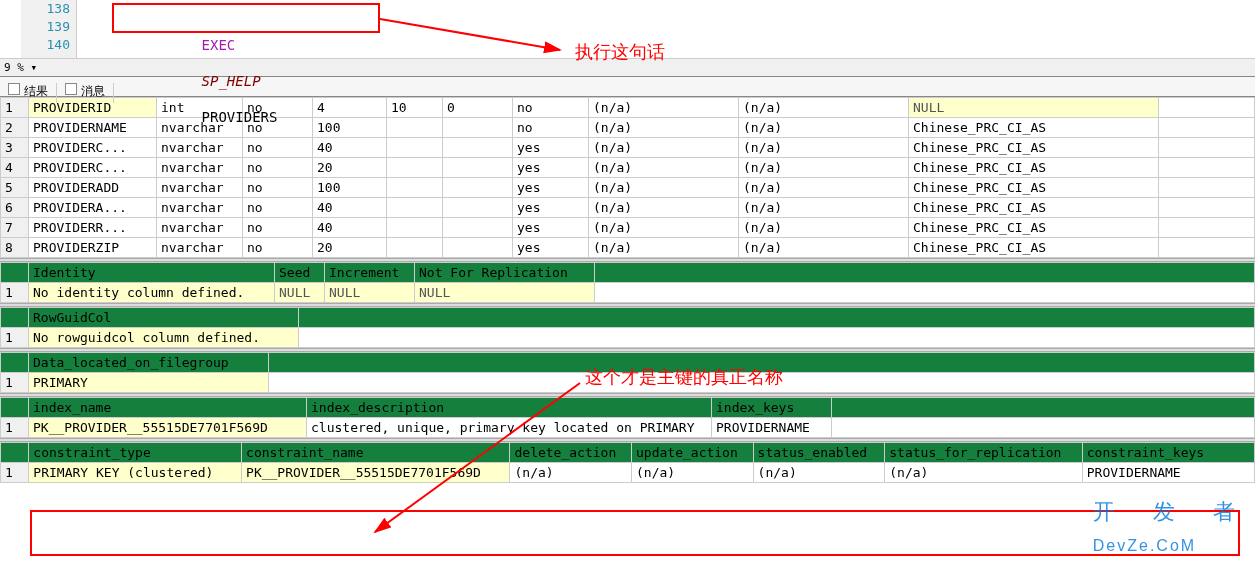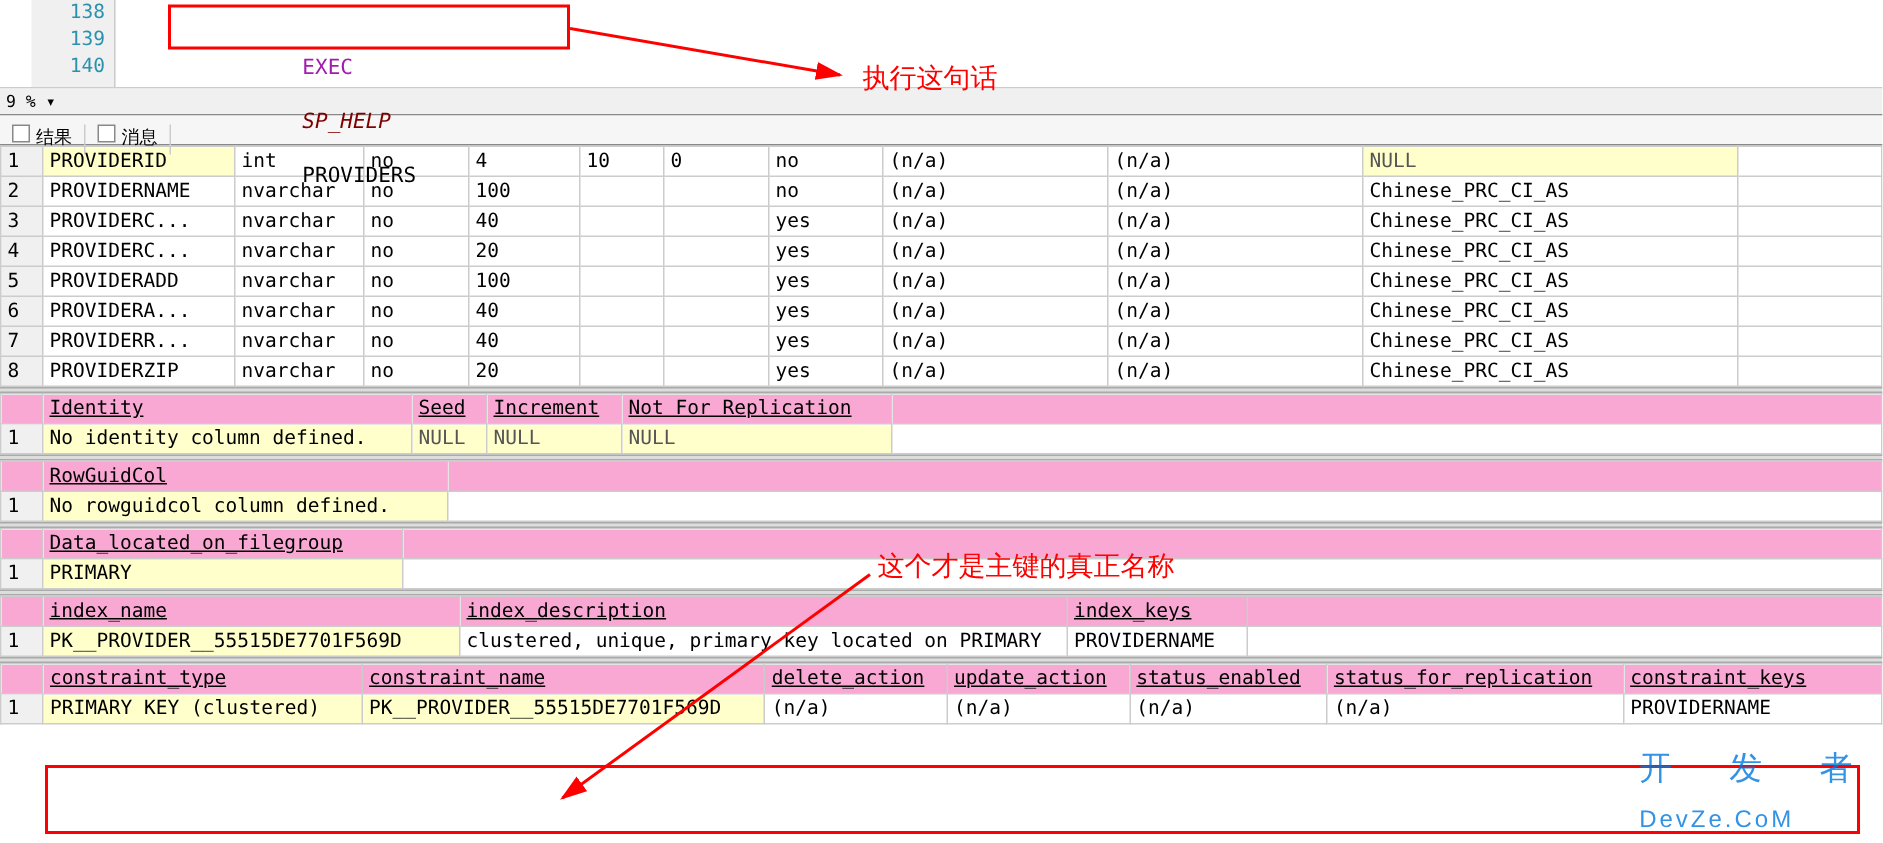--- a/index.html
+++ b/index.html
@@ -83,21 +83,21 @@
     border: 1px solid #ccc;
     padding: 2px 4px;
     text-align: left;
     font-family: "NSimSun","SimSun",monospace;
     font-size: 13px;
     height: 20px;
     white-space: nowrap;
     overflow: hidden;
     text-overflow: ellipsis;
   }
-  .grid th { background: #f9a8d4; font-weight: normal; text-decoration: underline; }
+  .grid th { background: #15803d; font-weight: normal; }
   .rownum {
     width: 24px;
     background: #f0f0f0;
     text-align: center;
     color: #000;
   }
   .sep { height: 4px; background: #ddd; border-top:1px solid #aaa; border-bottom:1px solid #aaa; }
   .hl-yellow { background: #ffffcc; }
   .hl-null { background: #ffffcc; color: #555; }
   .anno { position: absolute; color: #ff0000; font-family: "Microsoft YaHei", sans-serif; font-size: 18px; pointer-events: none; }

